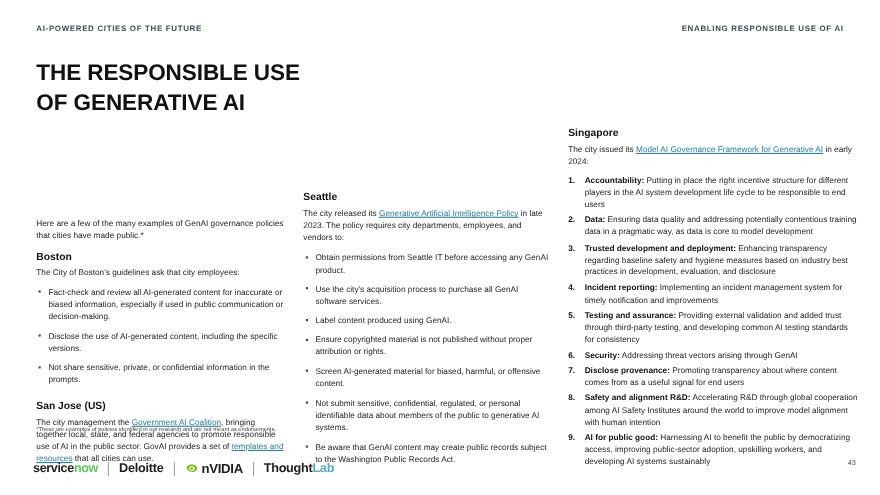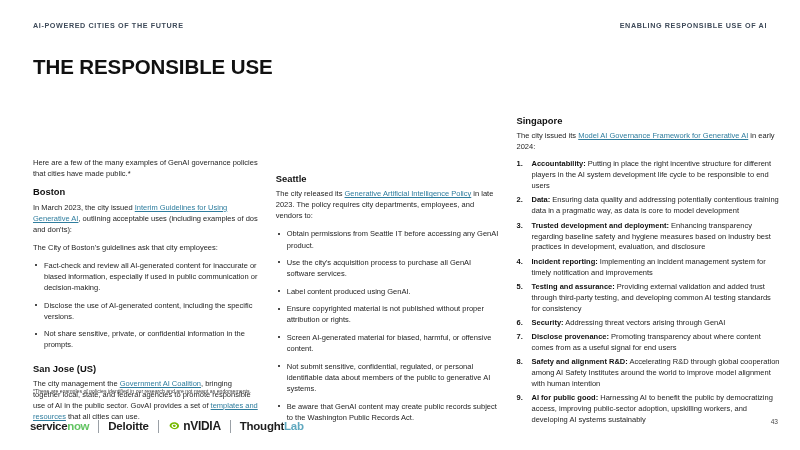--- a/index.html
+++ b/index.html
@@ -213,30 +213,30 @@
 </head>
 <body>
 
 <div class="header">
   <div class="header-text">AI-POWERED CITIES OF THE FUTURE</div>
   <div class="header-text">ENABLING RESPONSIBLE USE OF AI</div>
 </div>
 
 <div class="title">
   <div>THE RESPONSIBLE USE</div>
+  <div>OF GENERATIVE AI</div>
 </div>
 
 <div class="columns">
 
   <div class="col col-1">
     <p class="body-text">Here are a few of the many examples of GenAI governance policies that cities have made public.*</p>
 
     <h3 class="sub-head">Boston</h3>
 
-    <p class="body-text"><span>In March 2023, the city issued </span><a class="doc-link" href="#">Interim Guidelines for Using Generative AI</a><span>, outlining acceptable uses (including examples of dos and don'ts):</span></p>
 
     <p class="body-text">The City of Boston's guidelines ask that city employees:</p>
 
     <ul class="bullets">
       <li>Fact-check and review all AI-generated content for inaccurate or biased information, especially if used in public communication or decision-making.</li>
       <li>Disclose the use of AI-generated content, including the specific versions.</li>
       <li>Not share sensitive, private, or confidential information in the prompts.</li>
     </ul>
 
     <h3 class="sub-head spaced">San Jose (US)</h3>

